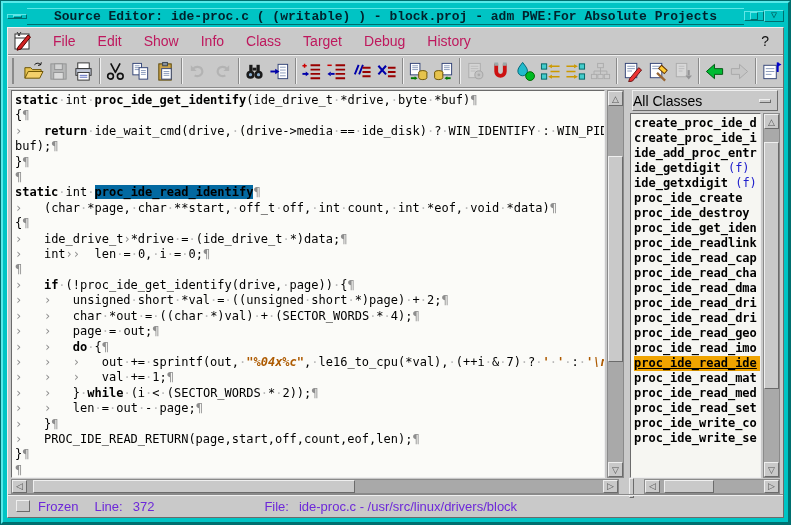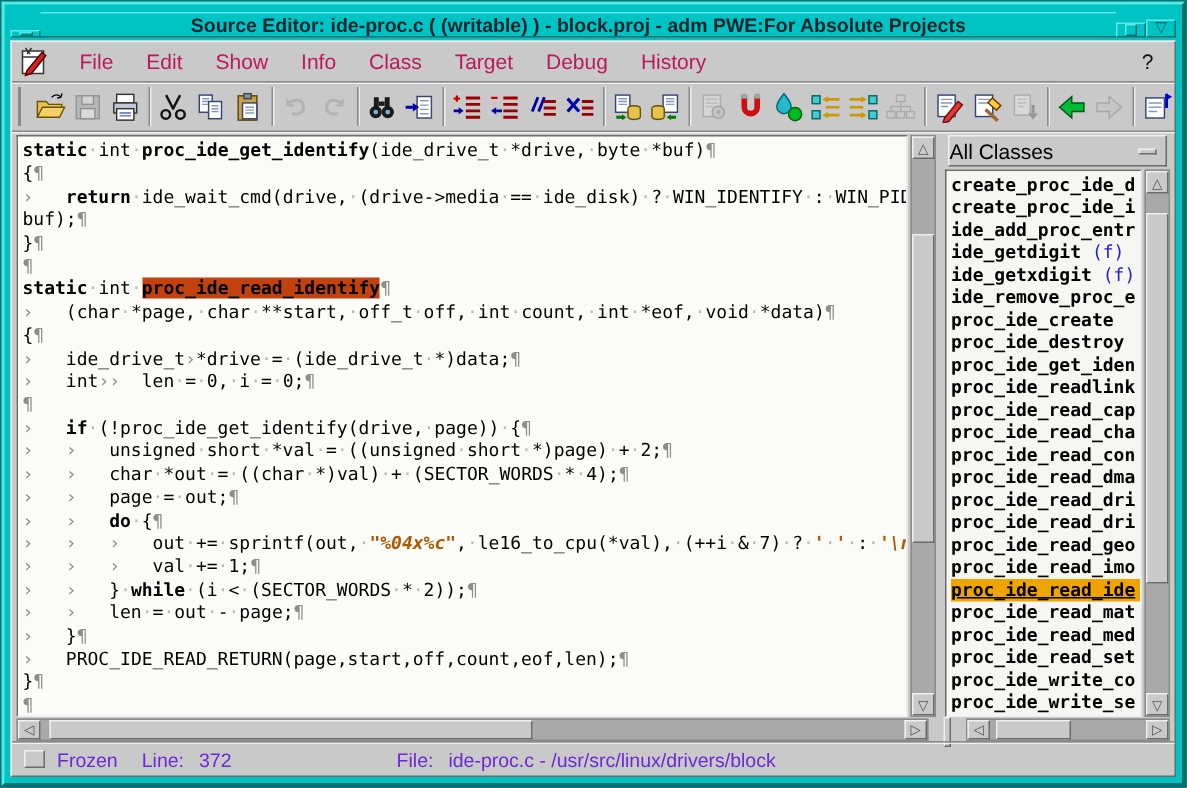--- a/index.html
+++ b/index.html
@@ -4,21 +4,21 @@
 <style>
   html,body{margin:0;padding:0;background:#222;}
   *{box-sizing:border-box;}
   .screen{position:relative;width:791px;height:525px;background:#00c4c4;
     font-family:"Liberation Sans",sans-serif;overflow:hidden;
     border:1px solid #006f6f;}
   
   .frame{position:absolute;inset:0;padding:4px;
     border-top:2px solid #56e9e9;border-left:2px solid #56e9e9;
     border-bottom:2px solid #007070;border-right:2px solid #007070;}
-  .titlebar{height:18px;display:flex;align-items:flex-end;background:#00c4c4;margin-bottom:2px;}
+  .titlebar{height:18px;display:flex;align-items:center;background:#00c4c4;margin-bottom:2px;font-family:Liberation Mono, monospace;}
   .tb-btn{width:20px;background:#00c4c4;display:flex;align-items:center;justify-content:center;
     border-top:1px solid #5fe7e7;border-left:1px solid #5fe7e7;
     border-bottom:1px solid #006f6f;border-right:1px solid #006f6f;cursor:pointer;}
   .tb-title{flex:1;display:flex;align-items:center;justify-content:center;
     border-top:1px solid #5fe7e7;border-bottom:1px solid #006f6f;
     color:#00222c;font-size:13px;font-weight:bold;white-space:nowrap;overflow:hidden;}
   .glyph-dash{width:9px;height:3px;background:#00c4c4;
     border-top:1px solid #5fe7e7;border-left:1px solid #5fe7e7;
     border-bottom:1px solid #006f6f;border-right:1px solid #006f6f;}
   .glyph-square{width:8px;height:8px;
@@ -49,21 +49,21 @@
   .tool-btn.disabled{opacity:.45;filter:grayscale(85%);}
   
   .main{flex:1;display:flex;padding:2px 3px 0 3px;min-height:0;}
   .code{flex:1;background:#fbfbf8;overflow:hidden;padding:2px 0 0 3px;
     border-top:1px solid #6b6b6b;border-left:1px solid #6b6b6b;
     border-bottom:1px solid #efefef;border-right:1px solid #efefef;cursor:text;}
   .code-line{font-family:"DejaVu Sans Mono",monospace;font-size:12px;line-height:15.4px;
     white-space:pre;color:#000;}
   .seg-k{font-weight:bold;}
   .seg-f{font-weight:bold;}
-  .seg-h{font-weight:bold;background:#c2410c;}
+  .seg-h{font-weight:bold;background:#0369a1;}
   .seg-s{font-weight:bold;font-style:italic;color:#ad5a00;}
   .ws{color:#8d8d8d;}
   .dot{color:#b9b9b9;font-weight:normal;font-style:normal;}
   
   .vscroll{width:17px;display:flex;flex-direction:column;background:#a9a9a9;
     border:1px solid #8a8a8a;margin-left:2px;}
   .sb-arrow{height:15px;width:100%;background:#c9c9c9;color:#555;font-size:9px;
     display:flex;align-items:center;justify-content:center;cursor:pointer;
     border-top:1px solid #efefef;border-left:1px solid #efefef;
     border-bottom:1px solid #6b6b6b;border-right:1px solid #6b6b6b;}
@@ -431,28 +431,26 @@
             <span>All Classes</span>
             <div class="opt-dash"></div>
           </div>
           <div class="class-body">
             <div class="class-list" id="class-list">
                 <div class="class-item">create_proc_ide_d</div>
                 <div class="class-item">create_proc_ide_i</div>
                 <div class="class-item">ide_add_proc_entr</div>
                 <div class="class-item">ide_getdigit <span class="sfx">(f)</span></div>
                 <div class="class-item">ide_getxdigit <span class="sfx">(f)</span></div>
-                <div class="class-item">ide_remove_proc_e</div>
                 <div class="class-item">proc_ide_create</div>
                 <div class="class-item">proc_ide_destroy</div>
                 <div class="class-item">proc_ide_get_iden</div>
                 <div class="class-item">proc_ide_readlink</div>
                 <div class="class-item">proc_ide_read_cap</div>
                 <div class="class-item">proc_ide_read_cha</div>
-                <div class="class-item">proc_ide_read_con</div>
                 <div class="class-item">proc_ide_read_dma</div>
                 <div class="class-item">proc_ide_read_dri</div>
                 <div class="class-item">proc_ide_read_dri</div>
                 <div class="class-item">proc_ide_read_geo</div>
                 <div class="class-item">proc_ide_read_imo</div>
                 <div class="class-item sel">proc_ide_read_ide</div>
                 <div class="class-item">proc_ide_read_mat</div>
                 <div class="class-item">proc_ide_read_med</div>
                 <div class="class-item">proc_ide_read_set</div>
                 <div class="class-item">proc_ide_write_co</div>

